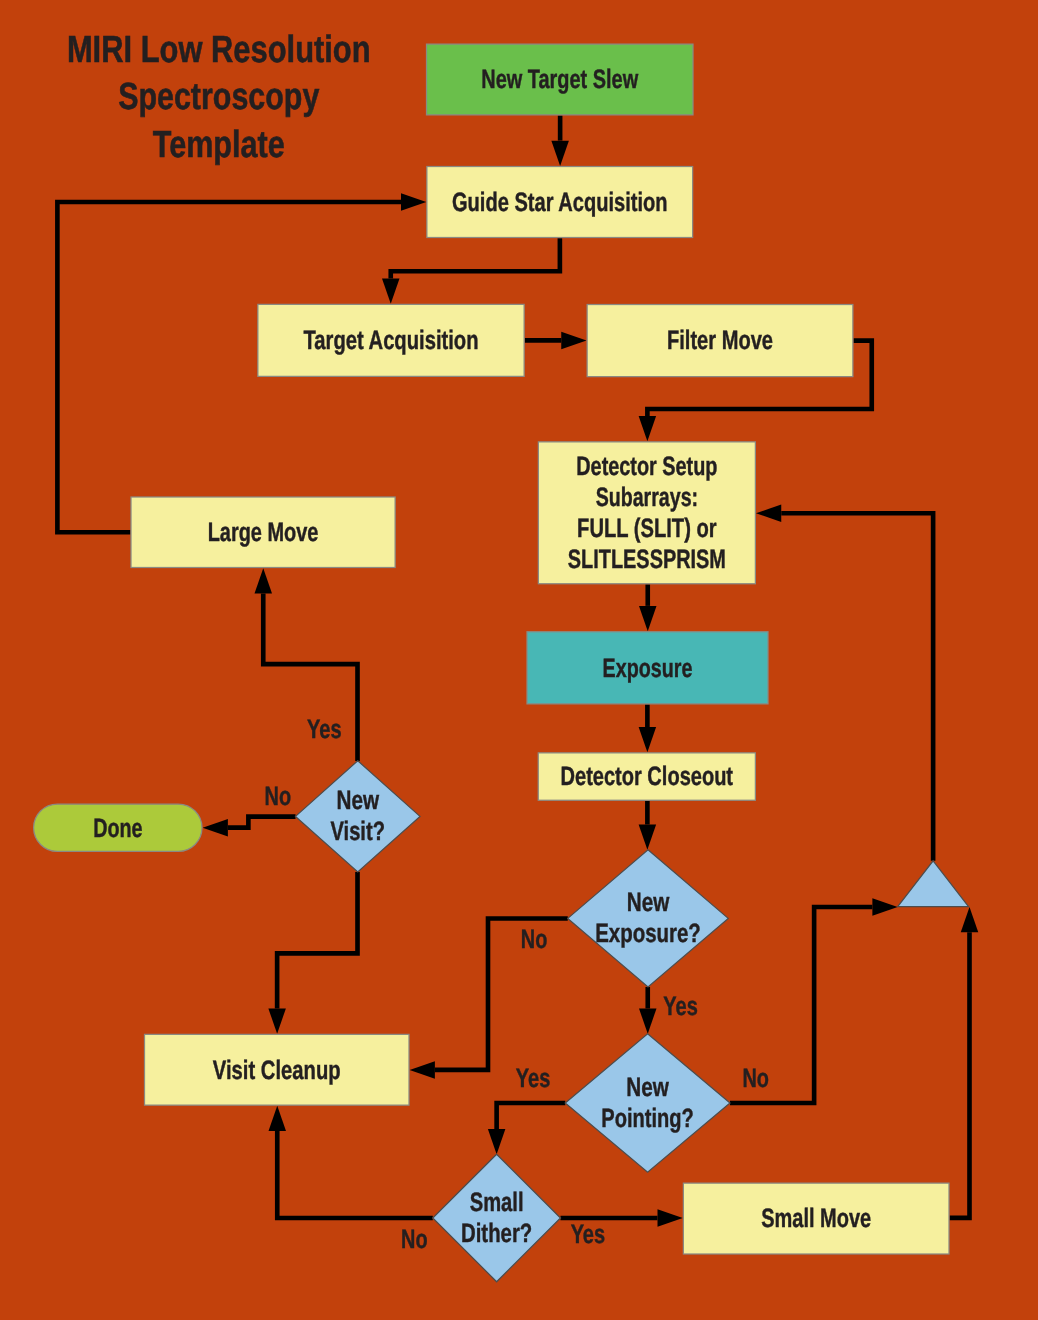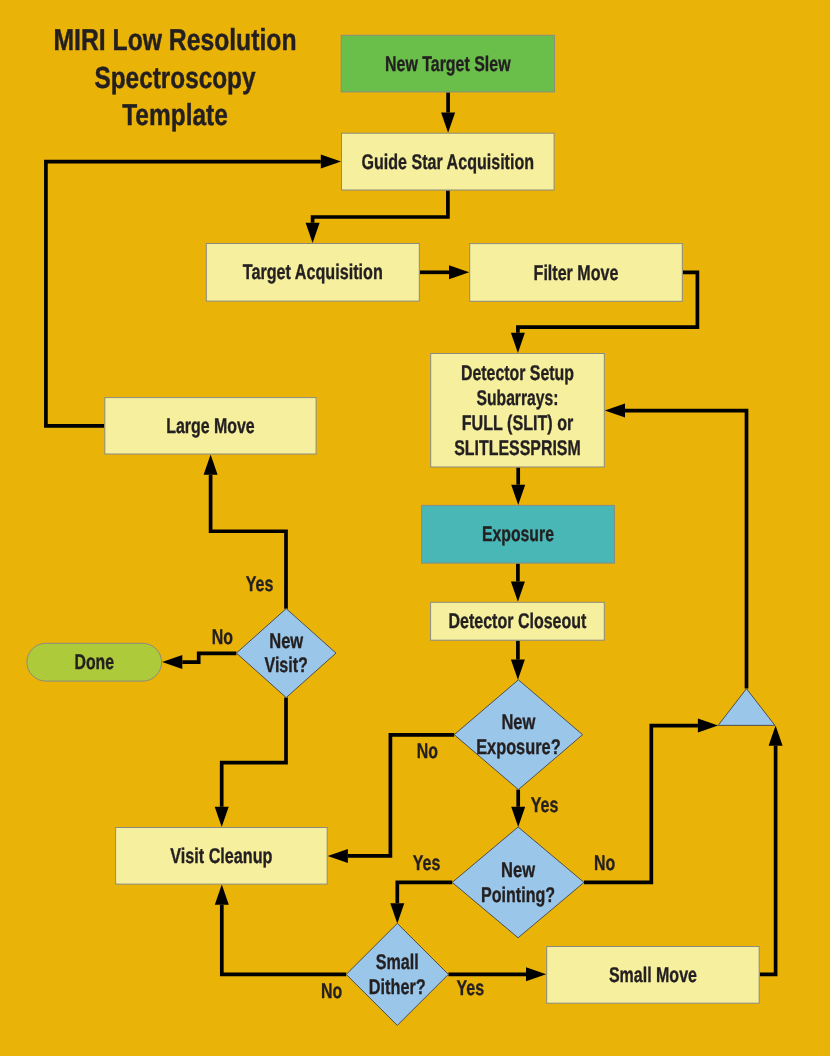--- a/index.html
+++ b/index.html
@@ -1,17 +1,17 @@
 <!DOCTYPE html>
 <html><head>
 <meta charset="utf-8">
 <style>
   html,body{margin:0;padding:0;background:#fff;}
   body{width:830px;height:1056px;overflow:hidden;font-family:"Liberation Sans",sans-serif;}
-  #stage{position:relative;width:830px;height:1056px;background:#eab308;}
+  #stage{position:relative;width:830px;height:1056px;background:#c2410c;}
   svg#chart{display:block;shape-rendering:geometricPrecision;transform:translateZ(0);}
   text{paint-order:stroke fill;text-rendering:geometricPrecision;}
 
   .nlbl{font-family:"Liberation Sans",sans-serif;font-weight:bold;fill:#231f20;stroke:#231f20;stroke-width:0.35;text-anchor:middle;font-size:21.3px;}
   .elbl{font-family:"Liberation Sans",sans-serif;font-weight:bold;fill:#231f20;stroke:#231f20;stroke-width:0.35;font-size:21.3px;}
   .ttl{font-family:"Liberation Sans",sans-serif;font-weight:bold;fill:#231f20;stroke:#231f20;stroke-width:0.45;text-anchor:middle;font-size:30.3px;}
   .lnk{fill:none;stroke:#000;stroke-width:3.7;stroke-linecap:butt;stroke-linejoin:miter;}
 </style>
 </head>
 <body>

